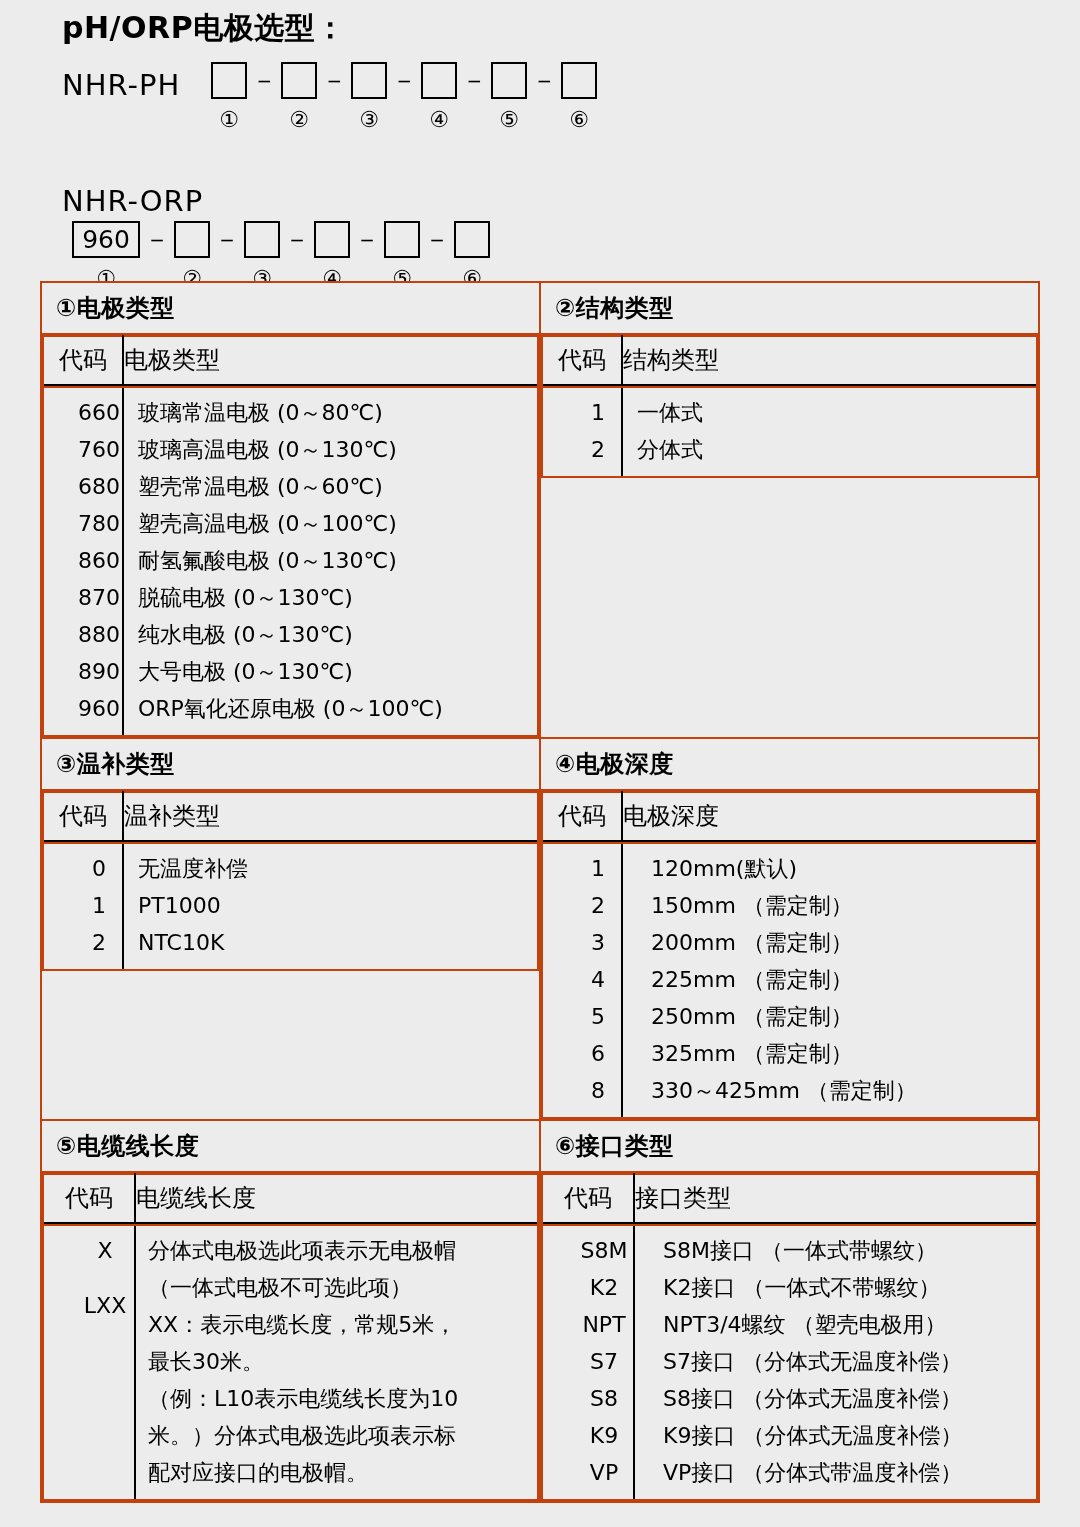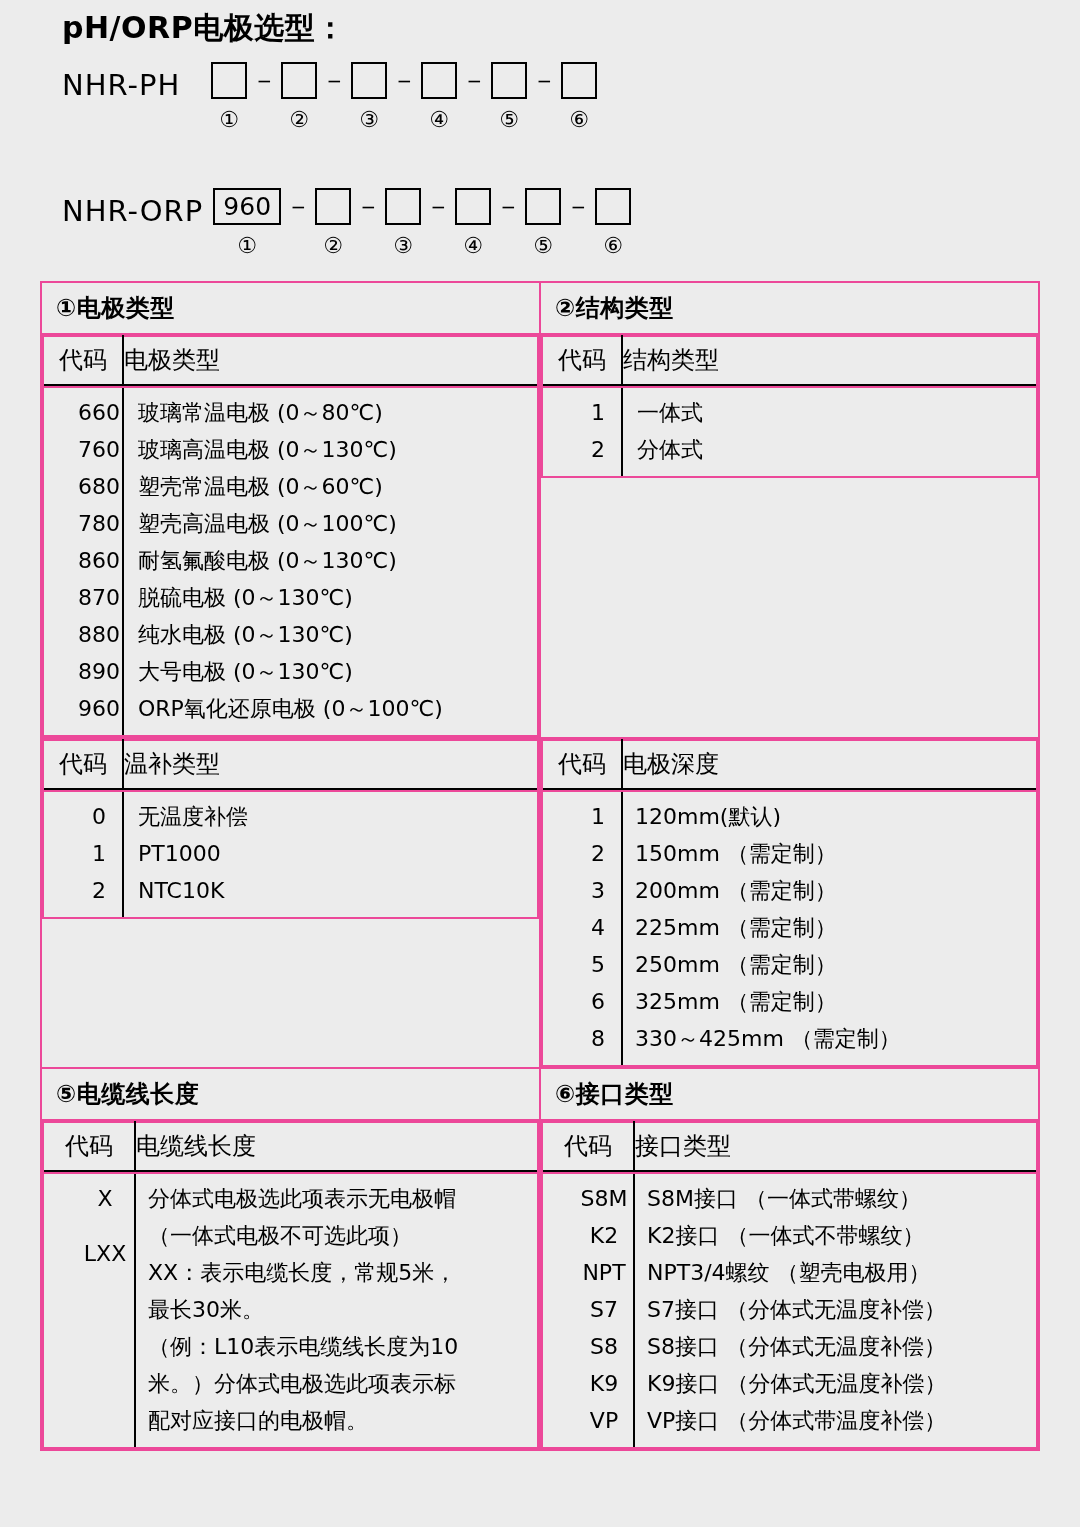--- a/index.html
+++ b/index.html
@@ -32,21 +32,21 @@
     letter-spacing: 0.5px;
   }
 
   
   .code-row {
     position: absolute;
     display: flex;
     align-items: flex-start;
   }
   .code-row-ph { left: 62px; top: 62px; gap: 21px; }
-  .code-row-orp { left: 62px; top: 188px; }
+  .code-row-orp { left: 62px; top: 178px; flex-direction: column; }
 
   .model-label {
     font-size: 29px;
     line-height: 40px;
     letter-spacing: 1px;
     white-space: nowrap;
     padding-top: 3px;
   }
 
   .boxes {
@@ -91,21 +91,21 @@
   table.spec {
     position: absolute;
     left: 40px;
     top: 281px;
     width: 998px;
     border-collapse: collapse;
     background: #ececec;
     table-layout: fixed;
   }
   table.spec td {
-    border: 2px solid #ec4899;
+    border: 2px solid #c2410c;
     vertical-align: top;
     padding: 0;
   }
   .section-head {
     font-size: 24px;
     font-weight: bold;
     padding: 9px 0 9px 14px;
     letter-spacing: 0.5px;
   }
   .inner {
@@ -145,21 +145,21 @@
     white-space: nowrap;
     padding-left: 32px;
   }
   ul.list.codes li {
     text-align: center;
   }
   ul.list.vals li {
     padding-left: 14px;
   }
   ul.list.vals.tight li {
-    padding-left: 12px;
+    padding-left: 28px;
   }
   .para {
     font-size: 22px;
     line-height: 37px;
     padding-left: 12px;
     padding-right: 4px;
   }
   ul.list.codes.spaced li {
     line-height: 37px;
   }
@@ -326,20 +326,28 @@
                 <li>一体式</li>
                 <li>分体式</li>
               </ul>
             </td>
           </tr>
         </tbody>
             </table>
       </td>
     </tr>
 
+    <tr>
+      <td>
+        <div class="section-head">③温补类型</div>
+      </td>
+      <td>
+        <div class="section-head">④电极深度</div>
+      </td>
+    </tr>
 
     <tr>
       <td>
         <table class="inner">
           <tbody>
                 <tr>
             <td class="colcode">
               <div class="hdr center">代码</div>
             </td>
             <td>

